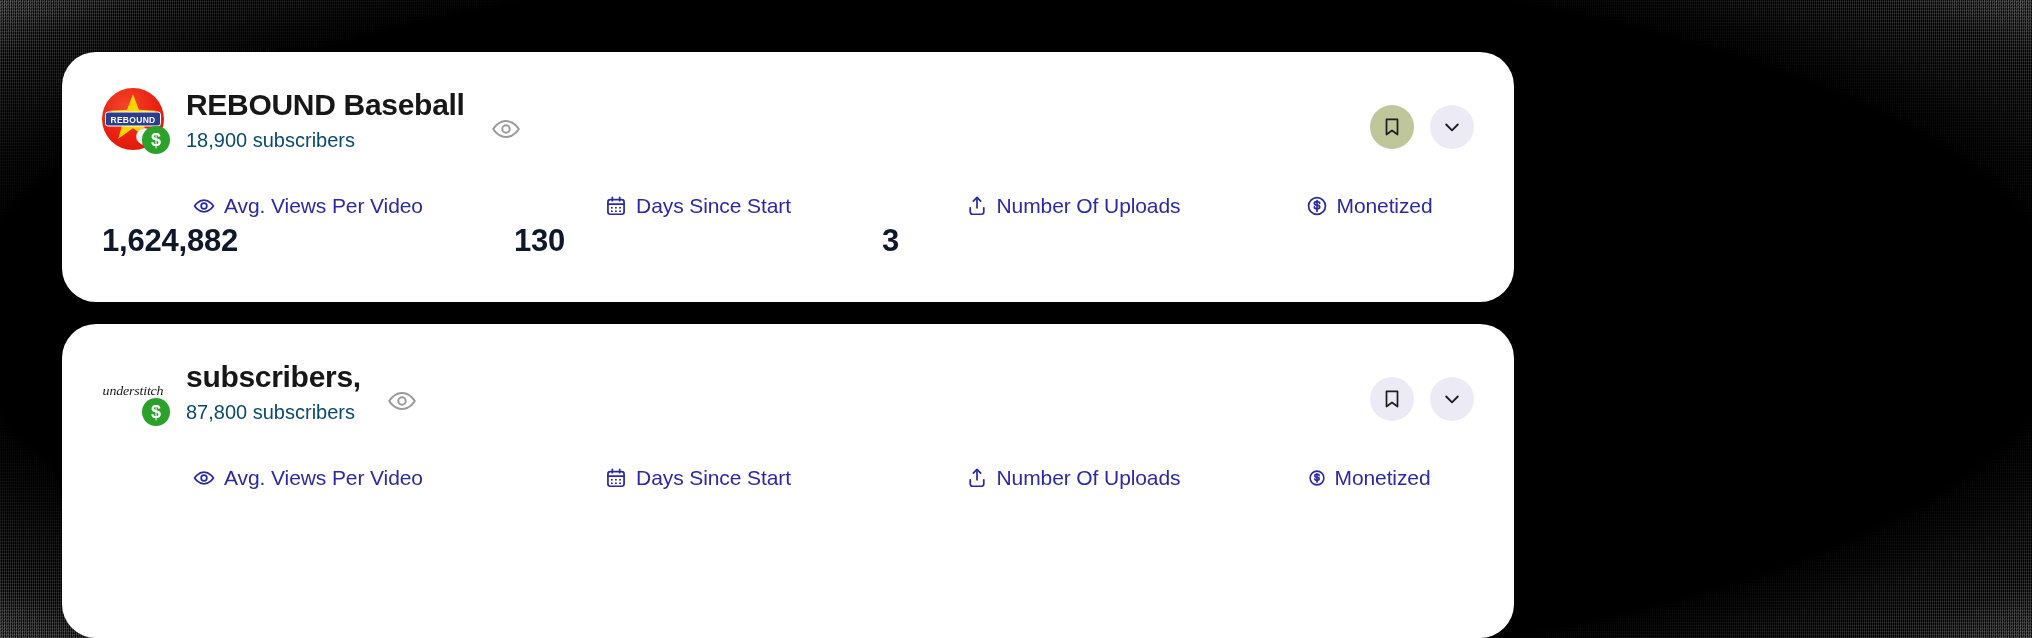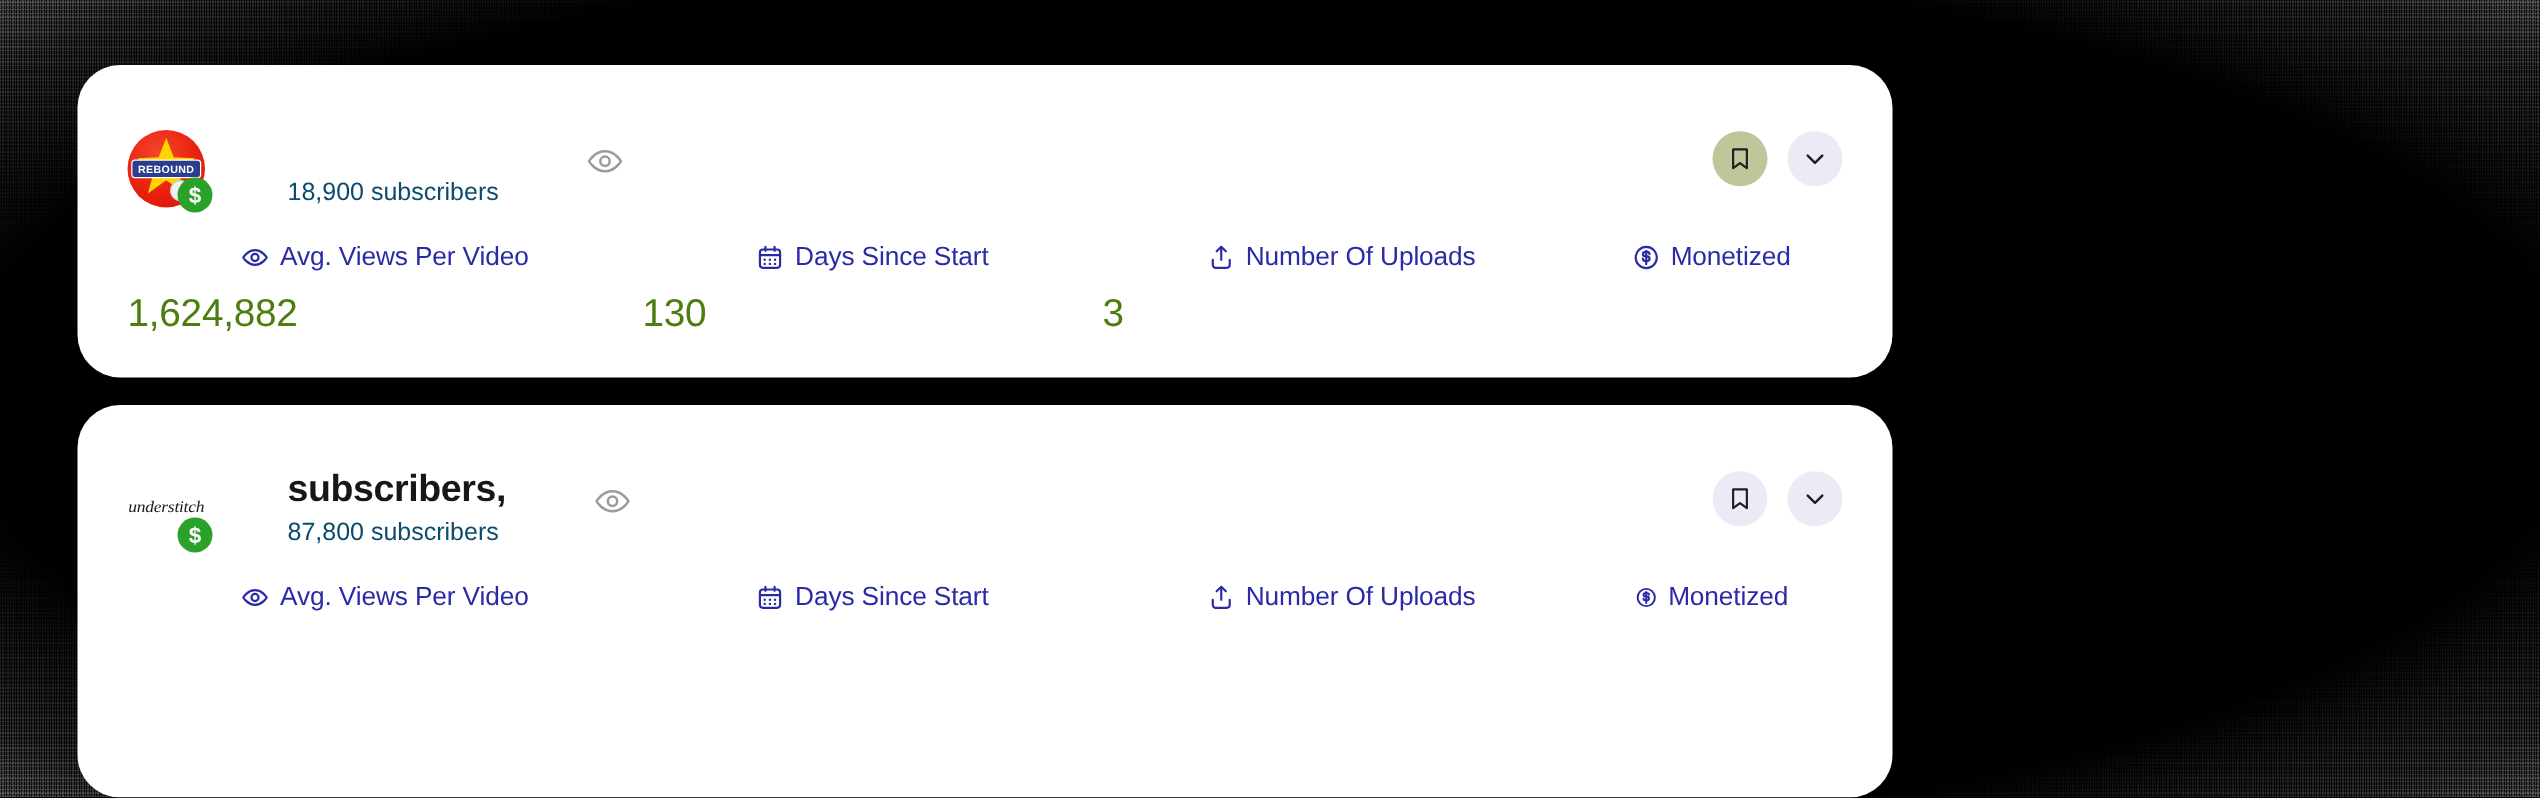--- a/index.html
+++ b/index.html
@@ -66,24 +66,23 @@
     border-radius: 34px;
     padding: 36px 40px 34px 40px;
     box-shadow: 0 2px 10px rgba(0,0,0,0.10);
   }
   .card--first { height: 250px; }
   .card--second { height: 314px; overflow: hidden; }
 
   
   .card-head {
     display: flex;
-    align-items: flex-end;
+    align-items: flex-start;
     position: relative;
     height: 78px;
-    gap: 44px;
   }
 
   .avatar-wrap {
     position: relative;
     width: 62px;
     height: 62px;
     flex: 0 0 62px;
     margin-right: 22px;
   }
 
@@ -229,25 +228,26 @@
     align-items: center;
     gap: 9px;
     color: #2a2aa8;
     font-size: 21px;
     font-weight: 500;
     letter-spacing: -0.1px;
     white-space: nowrap;
     justify-content: center;
   }
   .metric-value {
-    margin-top: 14px;
+    margin-top: 4px;
     font-size: 31px;
-    color: #4d7c0f;
+    color: #0f172a;
     letter-spacing: -0.2px;
     line-height: 1.2;
+    font-weight: bold;
   }
 
   .ico { display: inline-flex; flex: 0 0 auto; }
 </style>
 </head>
 <body>
 
 <div id="stage">
   <div id="noise"></div>
   <div id="noise2"></div>
@@ -260,20 +260,21 @@
         <div class="avatar-wrap">
           <div class="avatar avatar--rebound">
             <div class="star"></div>
             <div class="ball"></div>
             <div class="ribbon">REBOUND</div>
           </div>
           <div class="money-badge">$</div>
         </div>
 
         <div class="head-text">
+          <div class="channel-title">REBOUND Baseball</div>
           <div class="sub-count">18,900 subscribers</div>
         </div>
 
         <span class="eye-icon-head ico">
           <svg width="30" height="30" viewBox="0 0 24 24" fill="none" stroke="#9b9b9b" stroke-width="1.6">
             <path d="M1.8 12s3.6-6.4 10.2-6.4S22.2 12 22.2 12s-3.6 6.4-10.2 6.4S1.8 12 1.8 12z"></path>
             <circle cx="12" cy="12" r="3"></circle>
           </svg>
         </span>
 

